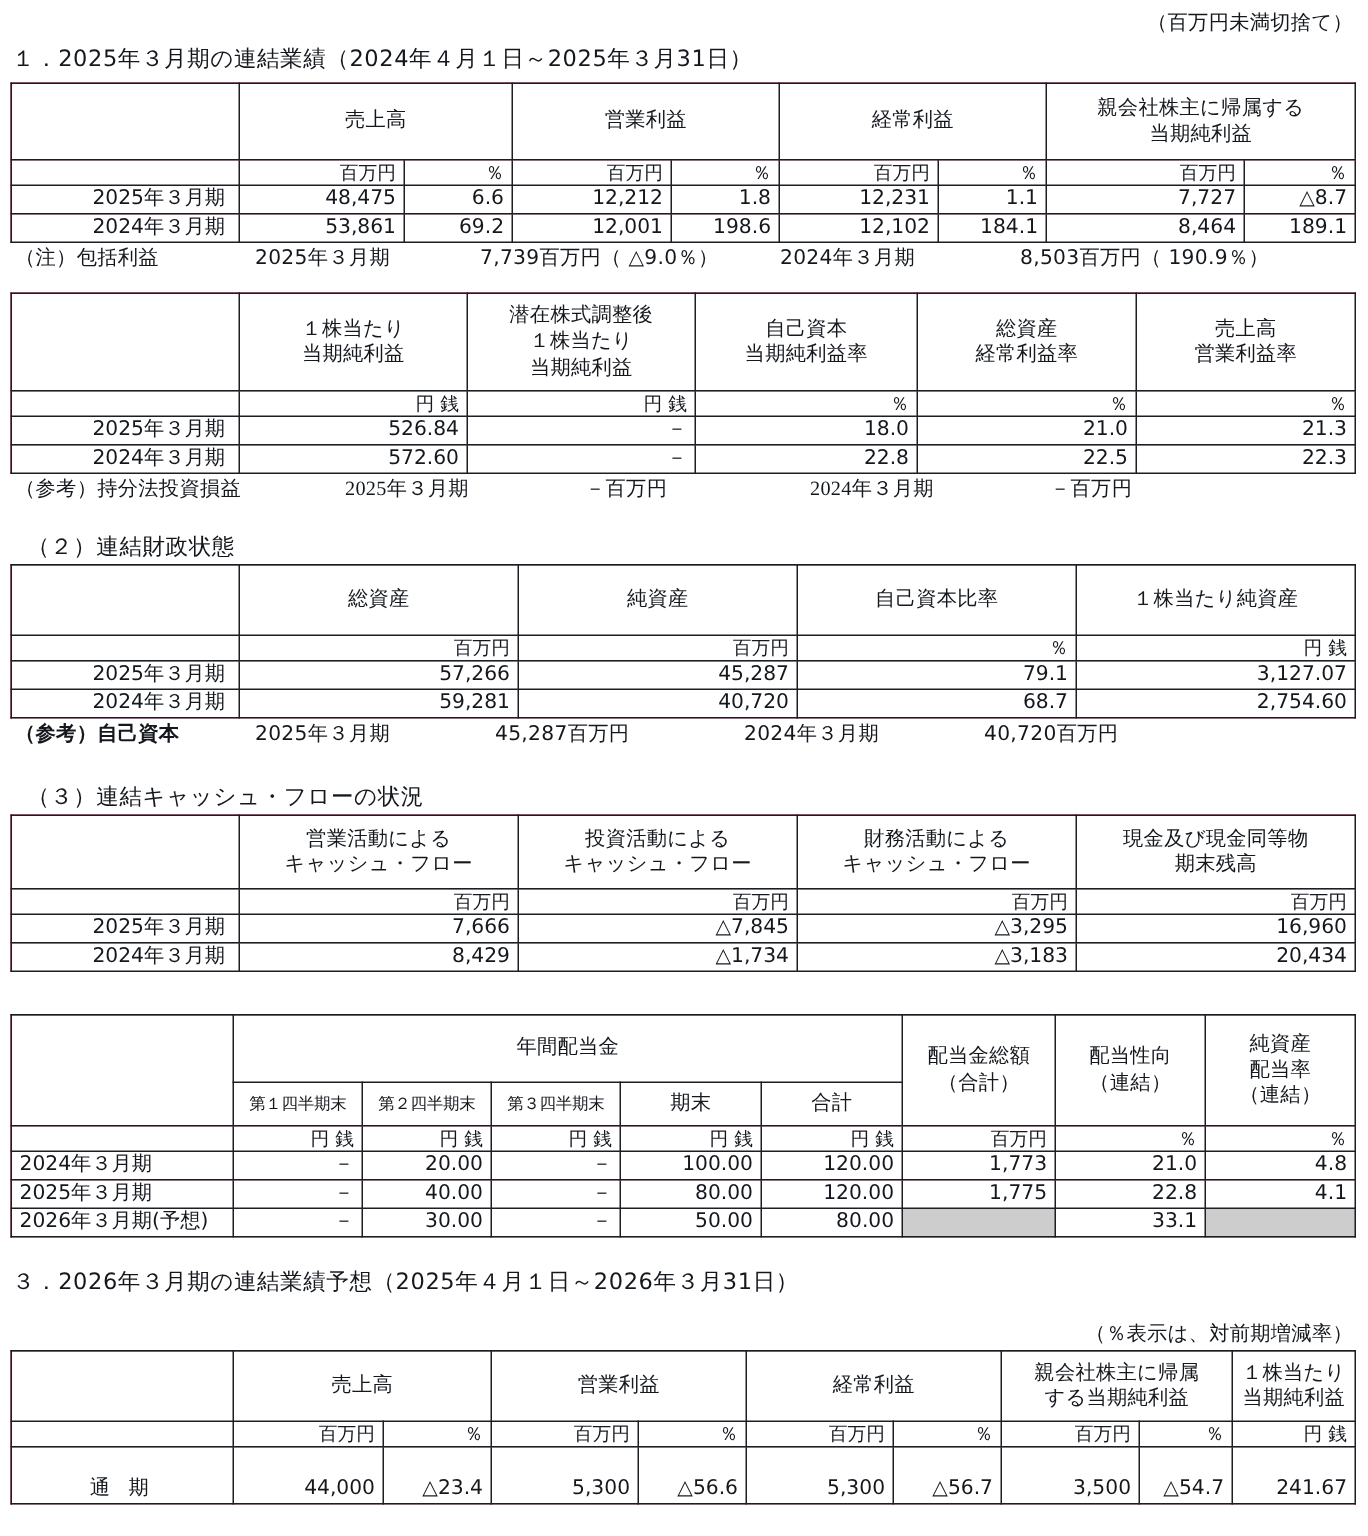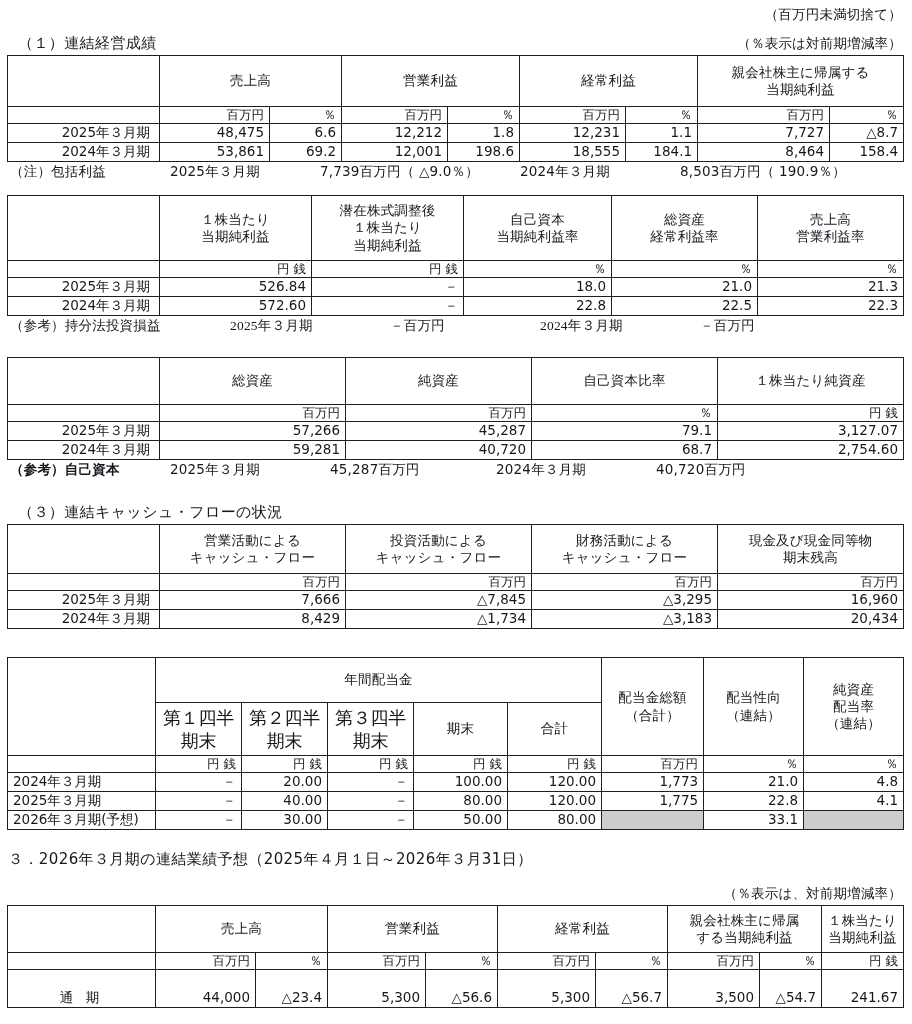--- a/index.html
+++ b/index.html
@@ -68,21 +68,21 @@
     font-size: 13.5px;
     line-height: 1.28;
     vertical-align: middle;
     background: #fff;
   }
   table.fin th {
     text-align: center;
     padding: 3px 2px;
     letter-spacing: .2px;
   }
-  table.fin th.thin { font-size: 18px; letter-spacing: -.2px; }
+  table.fin th.thin { font-size: 11px; letter-spacing: -.2px; }
   table.fin td.num {
     text-align: right;
     padding: 0 5px 0 2px;
     white-space: nowrap;
   }
   table.fin td.unit {
     text-align: right;
     padding: 0 5px 0 2px;
     font-size: 12.5px;
     white-space: nowrap;
@@ -130,26 +130,23 @@
 </head>
 <body>
 
 <div class="page">
 
   <div class="sp6"></div>
   <div class="note-right">（百万円未満切捨て）</div>
 
   <div class="sp6"></div>
 
+  <div class="heading">１．2025年３月期の連結業績（2024年４月１日～2025年３月31日）</div>
   <div class="sp4"></div>
 
-  <div class="subheading">
-    <span class="sh-label">（１）連結経営成績</span>
-    <span class="sh-note">（％表示は対前期増減率）</span>
-  </div>
   <div class="sp2"></div>
 
   <table class="fin">
     <colgroup>
       <col style="width:152px">
         <col style="width:110px">
         <col style="width:72px">
       <col style="width:106px">
         <col style="width:72px">
       <col style="width:106px">
@@ -189,24 +186,24 @@
         <td class="num">1.1</td>
         <td class="num">7,727</td>
         <td class="num">△8.7</td>
       </tr>
       <tr class="r-h">
         <td class="rowlabel">2024年３月期</td>
         <td class="num">53,861</td>
         <td class="num">69.2</td>
         <td class="num">12,001</td>
         <td class="num">198.6</td>
-        <td class="num">18,555</td>
+        <td class="num">12,102</td>
         <td class="num">184.1</td>
         <td class="num">8,464</td>
-        <td class="num">158.4</td>
+        <td class="num">189.1</td>
       </tr>
     </tbody>
   </table>
 
   <div class="refline" style="margin-top:1px;">
     <span class="seg" style="width:160px;padding-left:3px;">（注）包括利益</span>
     <span class="seg" style="width:150px;">2025年３月期</span>
     <span class="seg" style="width:200px;">7,739百万円（ △9.0％）</span>
     <span class="seg" style="width:160px;">2024年３月期</span>
     <span class="seg">8,503百万円（ 190.9％）</span>
@@ -278,20 +275,23 @@
   <div class="refline" style="margin-top:1px;font-family:Liberation Serif, serif;">
     <span class="seg" style="width:220px;padding-left:3px;">（参考）持分法投資損益</span>
     <span class="seg" style="width:160px;">2025年３月期</span>
     <span class="seg" style="width:150px;">－百万円</span>
     <span class="seg" style="width:160px;">2024年３月期</span>
     <span class="seg">－百万円</span>
   </div>
 
   <div class="sp20"></div>
 
+  <div class="subheading">
+    <span class="sh-label">（２）連結財政状態</span>
+  </div>
   <div class="sp2"></div>
 
   <table class="fin">
     <colgroup>
       <col style="width:152px">
         <col style="width:186px">
         <col style="width:186px">
       <col style="width:186px">
         <col style="width:186px">
     </colgroup>

